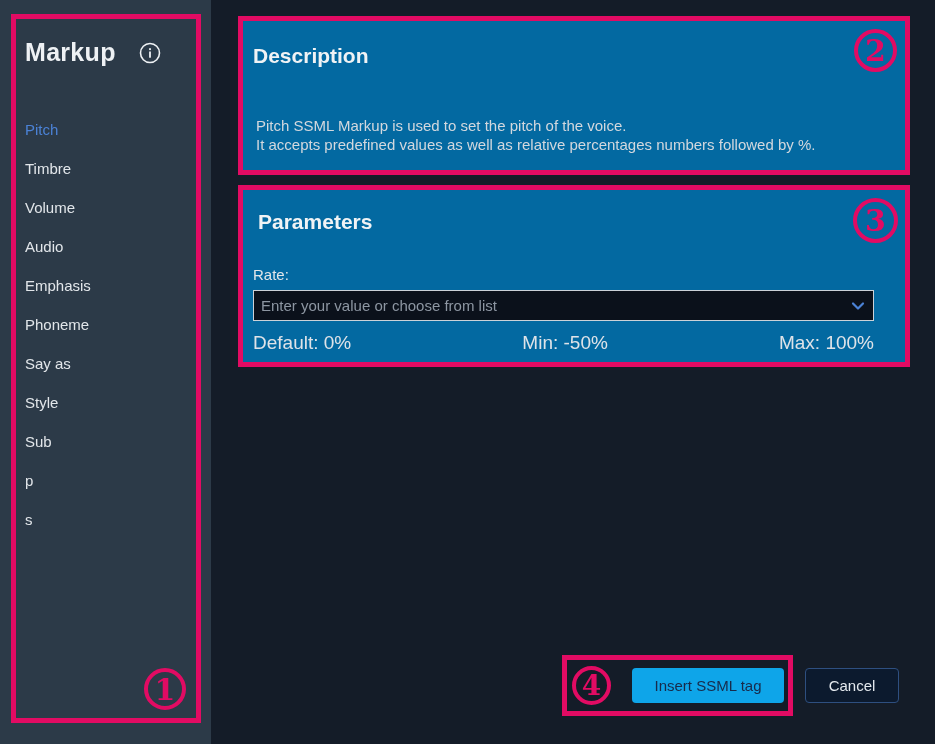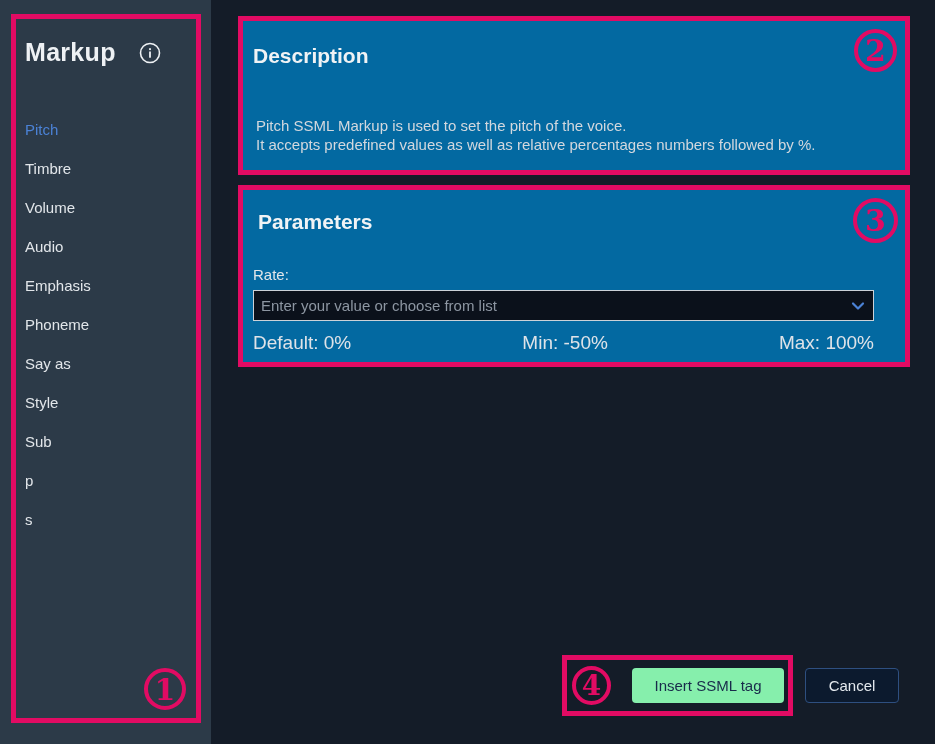--- a/index.html
+++ b/index.html
@@ -113,21 +113,21 @@
     position: absolute;
     height: 35px;
     border-radius: 4px;
     font-size: 15px;
     font-family: "Liberation Sans", "DejaVu Sans", sans-serif;
     cursor: pointer;
     display: flex; align-items: center; justify-content: center;
   }
   #insert-btn {
     left: 632px; top: 668px; width: 152px;
-    background: #86efac; border: none; color: #182a4a;
+    background: #0ea5e9; border: none; color: #182a4a;
   }
   #cancel-btn {
     left: 805px; top: 668px; width: 94px;
     background: #0c1a2e; border: 1px solid #2e4f80; color: #e4e9ee;
   }
 </style>
 </head>
 <body>
 
 <div class="abs sidebar">

